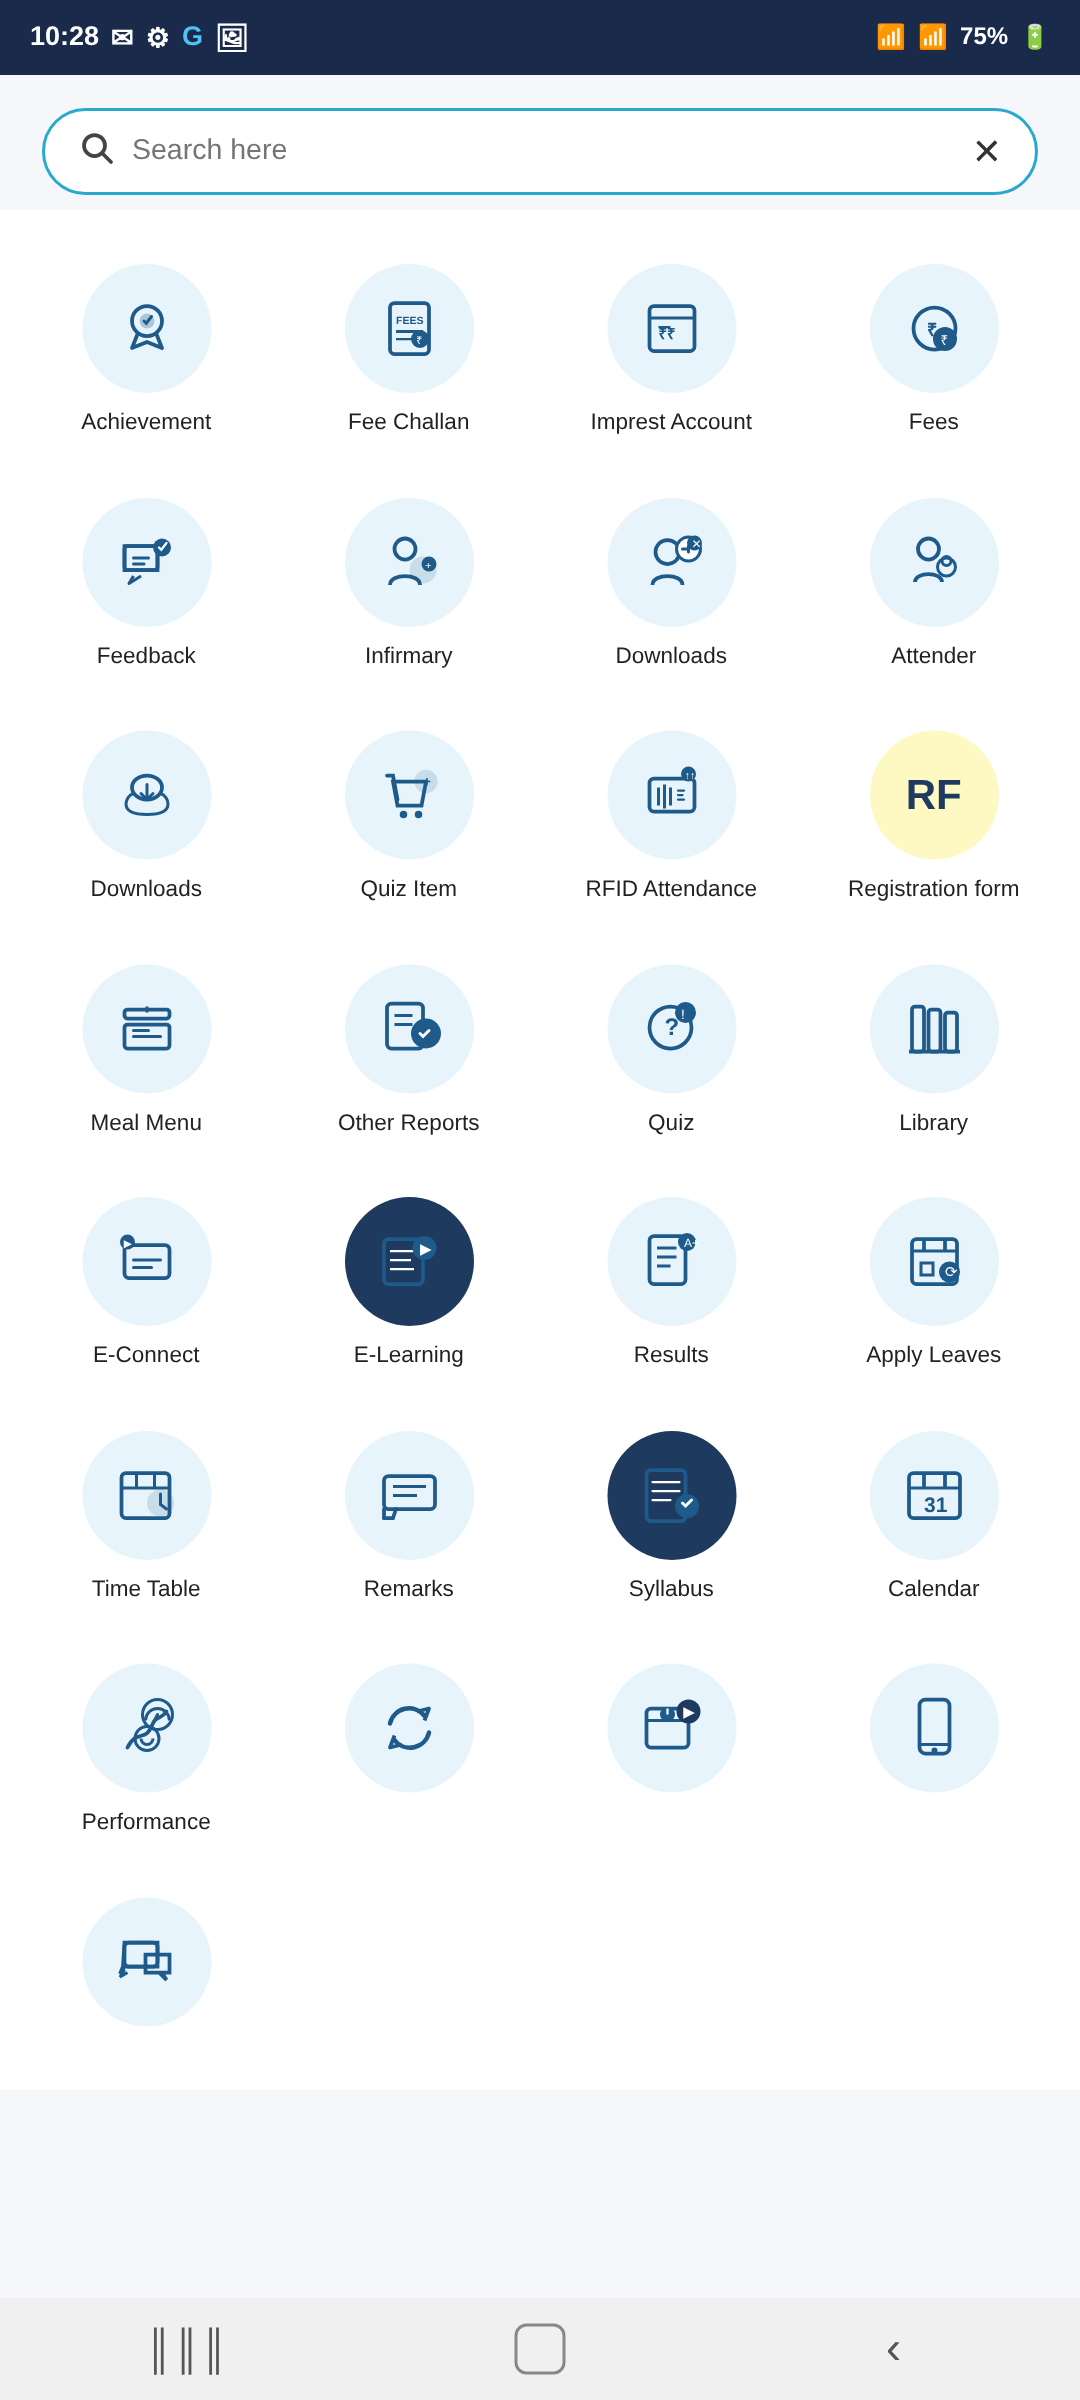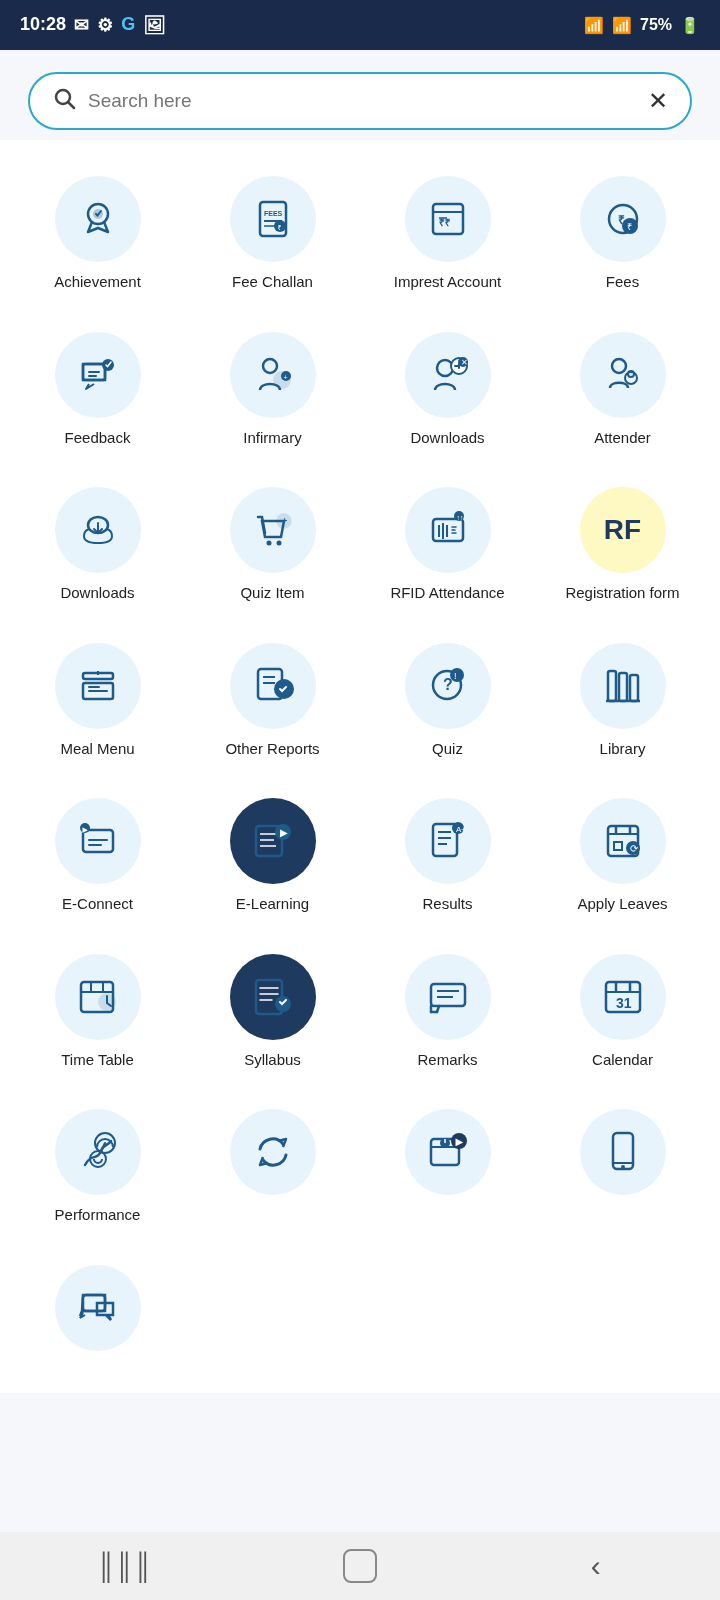--- a/index.html
+++ b/index.html
@@ -439,48 +439,48 @@
             <line x1="16" y1="8" x2="16" y2="18" stroke="#1e5a8a" stroke-width="2"></line>
             <line x1="28" y1="8" x2="28" y2="18" stroke="#1e5a8a" stroke-width="2"></line>
             <circle cx="32" cy="28" r="8" fill="#1e5a8a" opacity="0.15" stroke="#1e5a8a" stroke-width="2"></circle>
             <path d="M32 22v7l4 3" stroke="#1e5a8a" stroke-width="2" stroke-linecap="round"></path>
           </svg>
         </span>
       </div>
       <span class="item-label">Time Table</span>
     </div>
     <div class="grid-item">
-      <div class="icon-circle dark-bg">
-        <span style="display:flex;align-items:center;justify-content:center;width:100%;height:100%;">
-          <svg viewBox="0 0 46 46" fill="none">
-            <rect x="6" y="6" width="26" height="34" rx="3" stroke="#1e5a8a" stroke-width="2.5" fill="#1e3a5f"></rect>
-            <path d="M10 14h18M10 20h18M10 26h12" stroke="white" stroke-width="1.5" stroke-linecap="round"></path>
-            <circle cx="33" cy="30" r="8" fill="#1e5a8a"></circle>
-            <path d="M30 28l2 2 4-4" stroke="white" stroke-width="2" stroke-linecap="round"></path>
-          </svg>
-        </span>
-      </div>
-      <span class="item-label">Syllabus</span>
-    </div>
-    <div class="grid-item">
       <div class="icon-circle">
         <span style="display:flex;align-items:center;justify-content:center;width:100%;height:100%;">
           <svg viewBox="0 0 46 46" fill="none">
             <rect x="6" y="10" width="34" height="22" rx="3" stroke="#1e5a8a" stroke-width="2.5"></rect>
             <line x1="12" y1="17" x2="34" y2="17" stroke="#1e5a8a" stroke-width="2"></line>
             <line x1="12" y1="23" x2="28" y2="23" stroke="#1e5a8a" stroke-width="2"></line>
             <line x1="6" y1="32" x2="6" y2="38" stroke="#1e5a8a" stroke-width="2.5" stroke-linecap="round"></line>
             <line x1="14" y1="32" x2="12" y2="38" stroke="#1e5a8a" stroke-width="2.5" stroke-linecap="round"></line>
             <line x1="6" y1="38" x2="12" y2="38" stroke="#1e5a8a" stroke-width="2.5" stroke-linecap="round"></line>
           </svg>
         </span>
       </div>
       <span class="item-label">Remarks</span>
     </div>
     <div class="grid-item">
+      <div class="icon-circle dark-bg">
+        <span style="display:flex;align-items:center;justify-content:center;width:100%;height:100%;">
+          <svg viewBox="0 0 46 46" fill="none">
+            <rect x="6" y="6" width="26" height="34" rx="3" stroke="#1e5a8a" stroke-width="2.5" fill="#1e3a5f"></rect>
+            <path d="M10 14h18M10 20h18M10 26h12" stroke="white" stroke-width="1.5" stroke-linecap="round"></path>
+            <circle cx="33" cy="30" r="8" fill="#1e5a8a"></circle>
+            <path d="M30 28l2 2 4-4" stroke="white" stroke-width="2" stroke-linecap="round"></path>
+          </svg>
+        </span>
+      </div>
+      <span class="item-label">Syllabus</span>
+    </div>
+    <div class="grid-item">
       <div class="icon-circle">
         <span style="display:flex;align-items:center;justify-content:center;width:100%;height:100%;">
           <svg viewBox="0 0 46 46" fill="none">
             <rect x="6" y="8" width="34" height="30" rx="3" stroke="#1e5a8a" stroke-width="2.5"></rect>
             <line x1="6" y1="18" x2="40" y2="18" stroke="#1e5a8a" stroke-width="2"></line>
             <line x1="16" y1="8" x2="16" y2="18" stroke="#1e5a8a" stroke-width="2.5"></line>
             <line x1="30" y1="8" x2="30" y2="18" stroke="#1e5a8a" stroke-width="2.5"></line>
             <text x="16" y="34" font-size="14" fill="#1e5a8a" font-weight="bold">31</text>
           </svg>
         </span>

